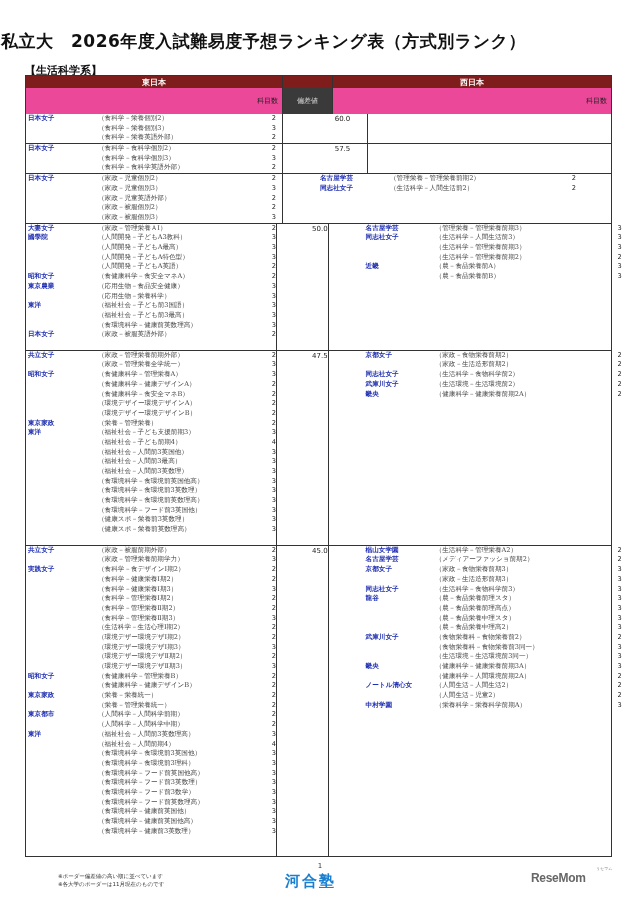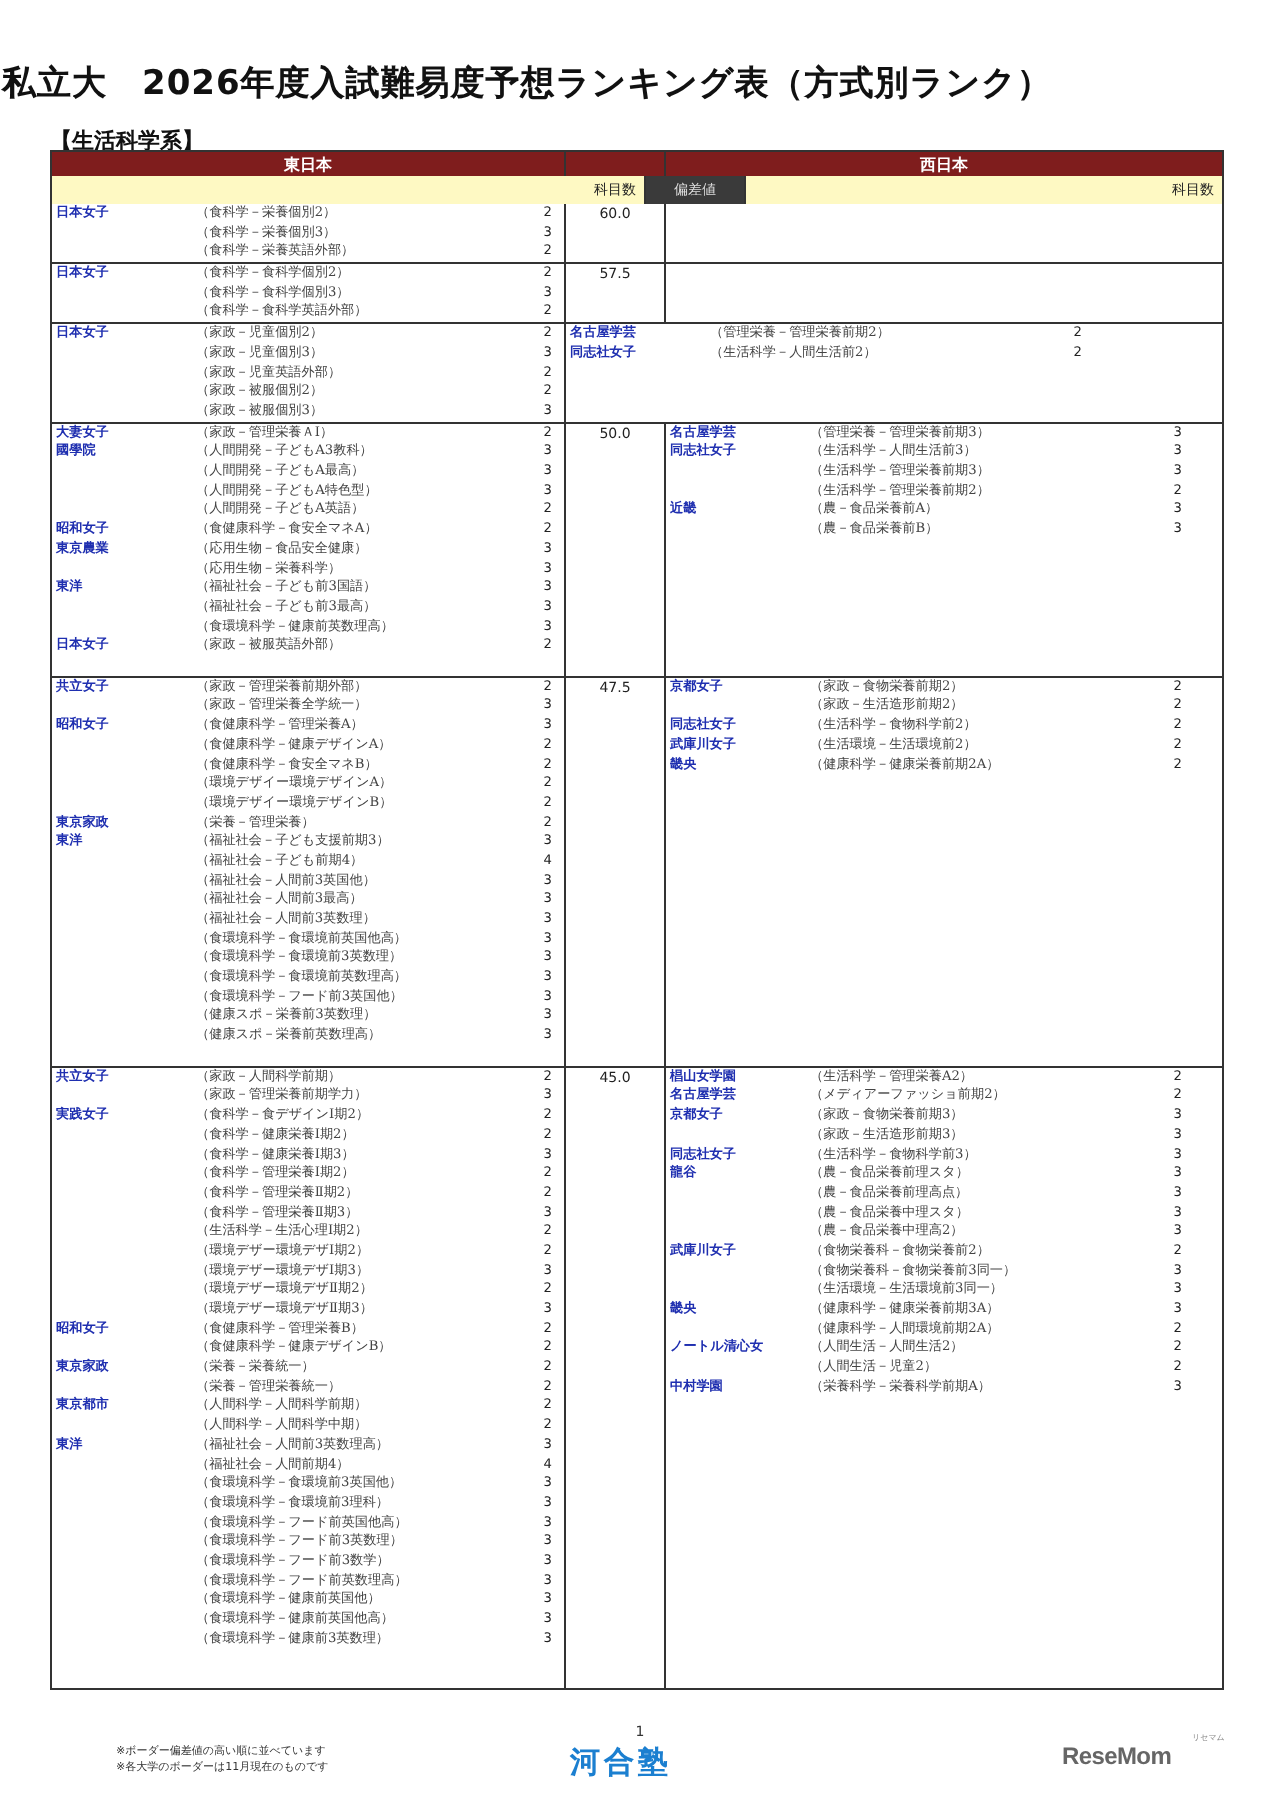--- a/index.html
+++ b/index.html
@@ -4,28 +4,28 @@
 <style>
   html, body { margin:0; padding:0; background:#ffffff; }
   body { width:640px; height:904px; position:relative; overflow:hidden;
          font-family:"DejaVu Sans", "Liberation Sans", sans-serif; color:#222; }
   .title { position:absolute; left:0; top:30px; width:527px; text-align:center;
            font-size:17px; font-weight:bold; letter-spacing:0.5px; color:#111; }
   .category { position:absolute; left:25px; top:63px; font-size:11px; font-weight:bold; color:#111; }
   .tbl { position:absolute; left:25px; top:75px; width:587px; border:1.5px solid #333; box-sizing:border-box; }
   .hdr { display:flex; height:12px; background:#7f1d1d; color:#fff; font-size:8px; font-weight:bold;justify-content:flex-end; }
   .hdr > div { display:flex; align-items:center; justify-content:center; box-sizing:border-box; }
-  .sub { display:flex; height:14px; background:#fef9c3; font-size:7px; color:#222;padding-left:40px; }
+  .sub { display:flex; height:26px; background:#ec4899; font-size:7px; color:#222; }
   .sub > div { display:flex; align-items:center; box-sizing:border-box; }
   .c-left { width:257px; border-right:1.5px solid #333; }
   .c-score { width:50px; border-right:1.5px solid #333; }
   .c-right { flex:1; }
   .sub .c-score { background:#3a3a3a; color:#ddd; justify-content:center; }
   .sub .c-left, .sub .c-right { justify-content:flex-end; padding-right:4px; }
-  .block { display:flex; border-top:1.5px solid #333; }
+  .block { display:flex; border-top:1.5px solid #333;gap:35px; }
   .block:first-of-type { border-top:none; }
   .side { box-sizing:border-box; }
   .row { display:flex; height:9.7px; font-size:6.6px; line-height:9.7px; white-space:nowrap; }
   .uni { width:70px; padding-left:2px; color:#1f2fb0; font-weight:bold; font-family:"DejaVu Sans", sans-serif; overflow:hidden; }
   .prog { width:164px; color:#444; font-family:"DejaVu Serif", serif; overflow:hidden; }
   .rside .prog { width:172px; }
   .cnt { width:14px; text-align:right; color:#222; }
   .rside .cnt { width:14px; }
   .score { display:flex; justify-content:center; font-size:7px; padding-top:1px; color:#222; box-sizing:border-box; }
   .footer-note { position:absolute; left:58px; top:872px; font-size:5.5px; line-height:8px; color:#333; }
@@ -356,21 +356,21 @@
             <div class="uni">畿央</div>
             <div class="prog">（健康科学－健康栄養前期2A）</div>
             <div class="cnt">2</div>
           </div>
         </div>
       </div>
       <div class="block">
         <div class="side c-left" style="height: 310.4px;">
           <div class="row">
             <div class="uni">共立女子</div>
-            <div class="prog">（家政－人間科学前期）</div>
+            <div class="prog">（家政－被服前期外部）</div>
             <div class="cnt">2</div>
           </div>
           <div class="row">
             <div class="uni"></div>
             <div class="prog">（家政－管理栄養前期学力）</div>
             <div class="cnt">3</div>
           </div>
           <div class="row">
             <div class="uni">実践女子</div>
             <div class="prog">（食科学－食デザインⅠ期2）</div>

